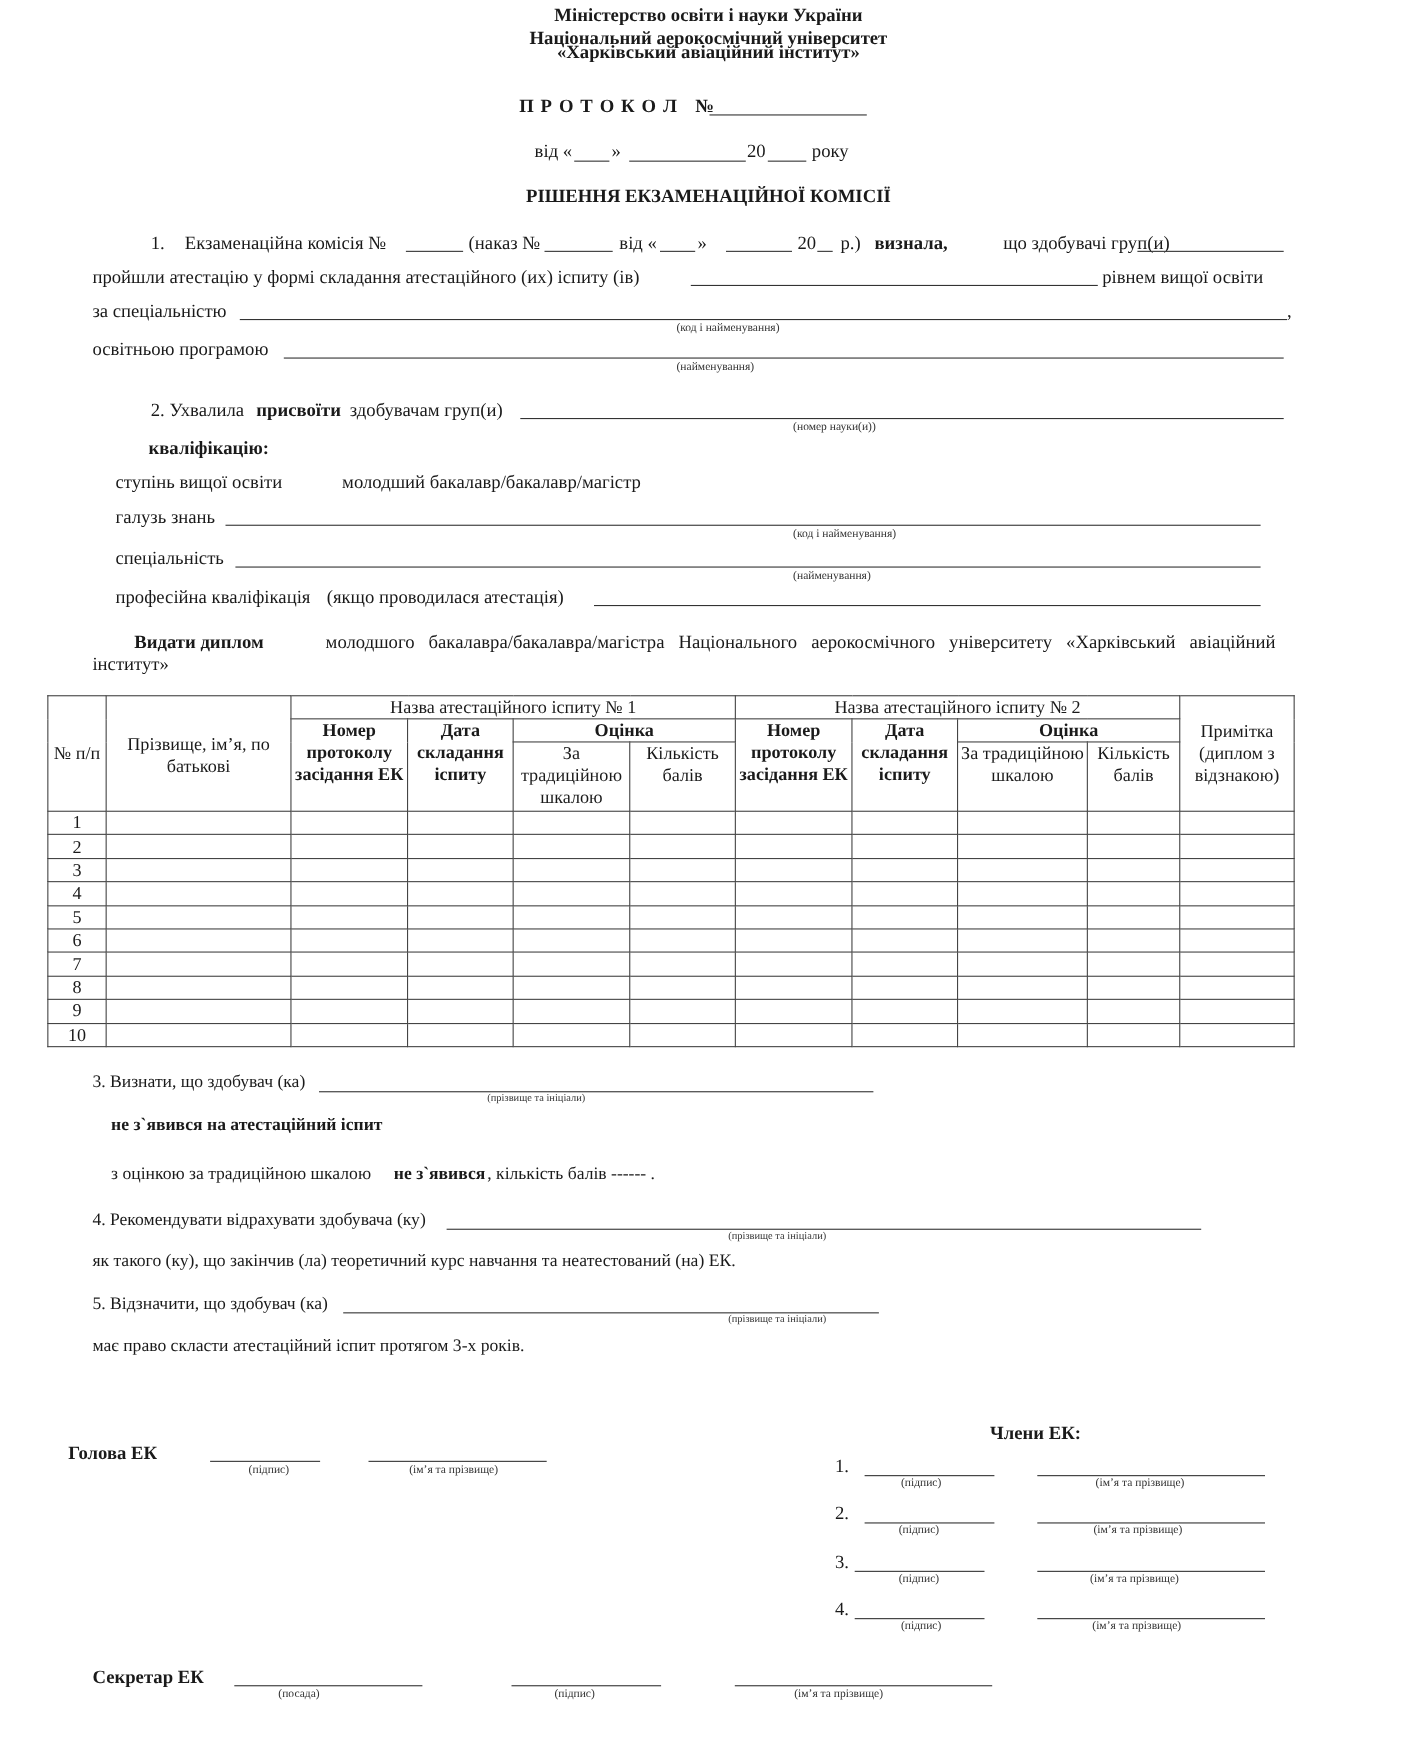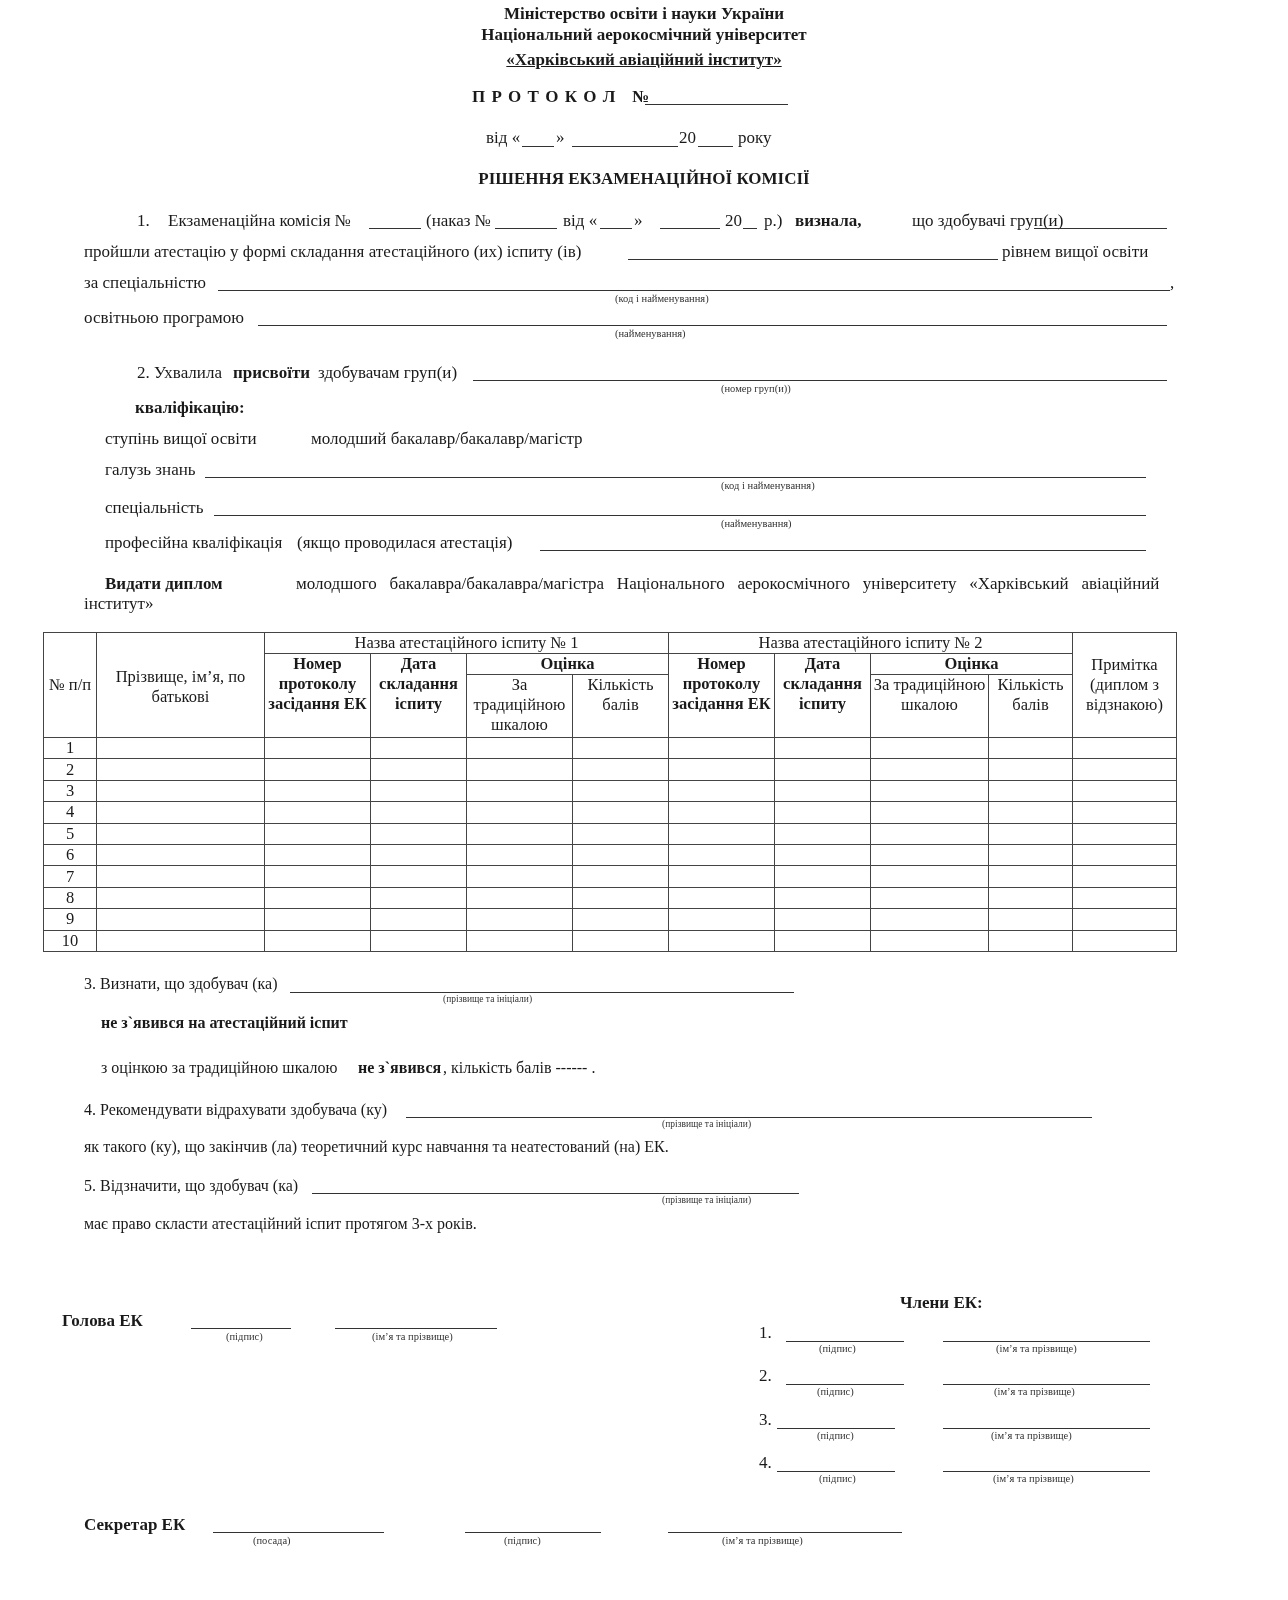--- a/index.html
+++ b/index.html
@@ -17,21 +17,21 @@
   table.grid { position:absolute; left:43px; top:632px; border-collapse:collapse;
                font-size:16.5px; line-height:20px; table-layout:fixed; }
   table.grid td { border:1.3px solid #444; text-align:center; vertical-align:middle; padding:0; }
   table.grid tr.row td { height:20.4px; line-height:20px; }
 </style>
 </head>
 <body>
 
 <div class="hdr" style="top:4px;">Міністерство освіти і науки України</div>
 <div class="hdr" style="top:25px;">Національний аерокосмічний університет</div>
-<div class="hdr" style="top:50px;text-decoration:underline;">«Харківський авіаційний інститут»</div>
+<div class="hdr" style="top:38px;">«Харківський авіаційний інститут»</div>
 
 <div class="abs t17 b" style="left:472px; top:87px; letter-spacing:1px; white-space:pre;">П Р О Т О К О Л   №</div>
 <div class="line" style="left:645px; top:104px; width:143px;"></div>
 
 <div class="abs t17" style="left:486px; top:128px;">від «</div>
 <div class="line" style="left:522px; top:146px; width:32px;"></div>
 <div class="abs t17" style="left:556px; top:128px;">»</div>
 <div class="line" style="left:572px; top:146px; width:106px;"></div>
 <div class="abs t17" style="left:679px; top:128px;">20</div>
 <div class="line" style="left:698px; top:146px; width:35px;"></div>
@@ -65,40 +65,40 @@
 <div class="abs tiny" style="left:615px; top:293px;">(код і найменування)</div>
 
 <div class="abs t17" style="left:84px; top:308px;">освітньою програмою</div>
 <div class="line" style="left:258px; top:325px; width:909px;"></div>
 <div class="abs tiny" style="left:615px; top:328px;">(найменування)</div>
 
 <div class="abs t17" style="left:137px; top:363px;">2. Ухвалила</div>
 <div class="abs t17 b" style="left:233px; top:363px;">присвоїти</div>
 <div class="abs t17" style="left:318px; top:363px;">здобувачам груп(и)</div>
 <div class="line" style="left:473px; top:380px; width:694px;"></div>
-<div class="abs tiny" style="left:721px; top:383px;">(номер груп(и))</div>
+<div class="abs tiny" style="left:721px; top:383px;">(номер науки(и))</div>
 
 <div class="abs t17 b" style="left:102px; top:398px;margin-left:33px;">кваліфікацію:</div>
 
 <div class="abs t17" style="left:105px; top:429px;">ступінь вищої освіти</div>
 <div class="abs t17 u" style="left:271px; top:429px; white-space:pre;"><span style="display:inline-block;width:40px;"></span><span>молодший бакалавр/бакалавр/магістр</span><span style="display:inline-block;width:16px;"></span></div>
 
 <div class="abs t17" style="left:105px; top:460px;">галузь знань</div>
 <div class="line" style="left:205px; top:477px; width:941px;"></div>
 <div class="abs tiny" style="left:721px; top:480px;">(код і найменування)</div>
 
 <div class="abs t17" style="left:105px; top:498px;">спеціальність</div>
 <div class="line" style="left:214px; top:515px; width:932px;"></div>
 <div class="abs tiny" style="left:721px; top:518px;">(найменування)</div>
 
 <div class="abs t17" style="left:105px; top:533px;">професійна кваліфікація</div>
 <div class="abs t17 i" style="left:297px; top:533px;">(якщо проводилася атестація)</div>
 <div class="line" style="left:540px; top:550px; width:606px;"></div>
 
-<div class="abs t17 b" style="left:105px; top:574px;">Видати диплом</div>
+<div class="abs t17 b" style="left:122px; top:574px;">Видати диплом</div>
 <div class="abs t17 u" style="left:244px; top:574px; white-space:pre;"><span style="display:inline-block;width:52px;"></span><span>молодшого   бакалавра/бакалавра/магістра   Національного   аерокосмічного   університету   «Харківський   авіаційний</span></div>
 <div class="abs t17 u" style="left:84px; top:594px;">інститут»</div>
 
 <table class="grid">
   <colgroup>
     <col style="width:53px">
       <col style="width:168px">
     <col style="width:106px">
       <col style="width:96px">
       <col style="width:106px">

